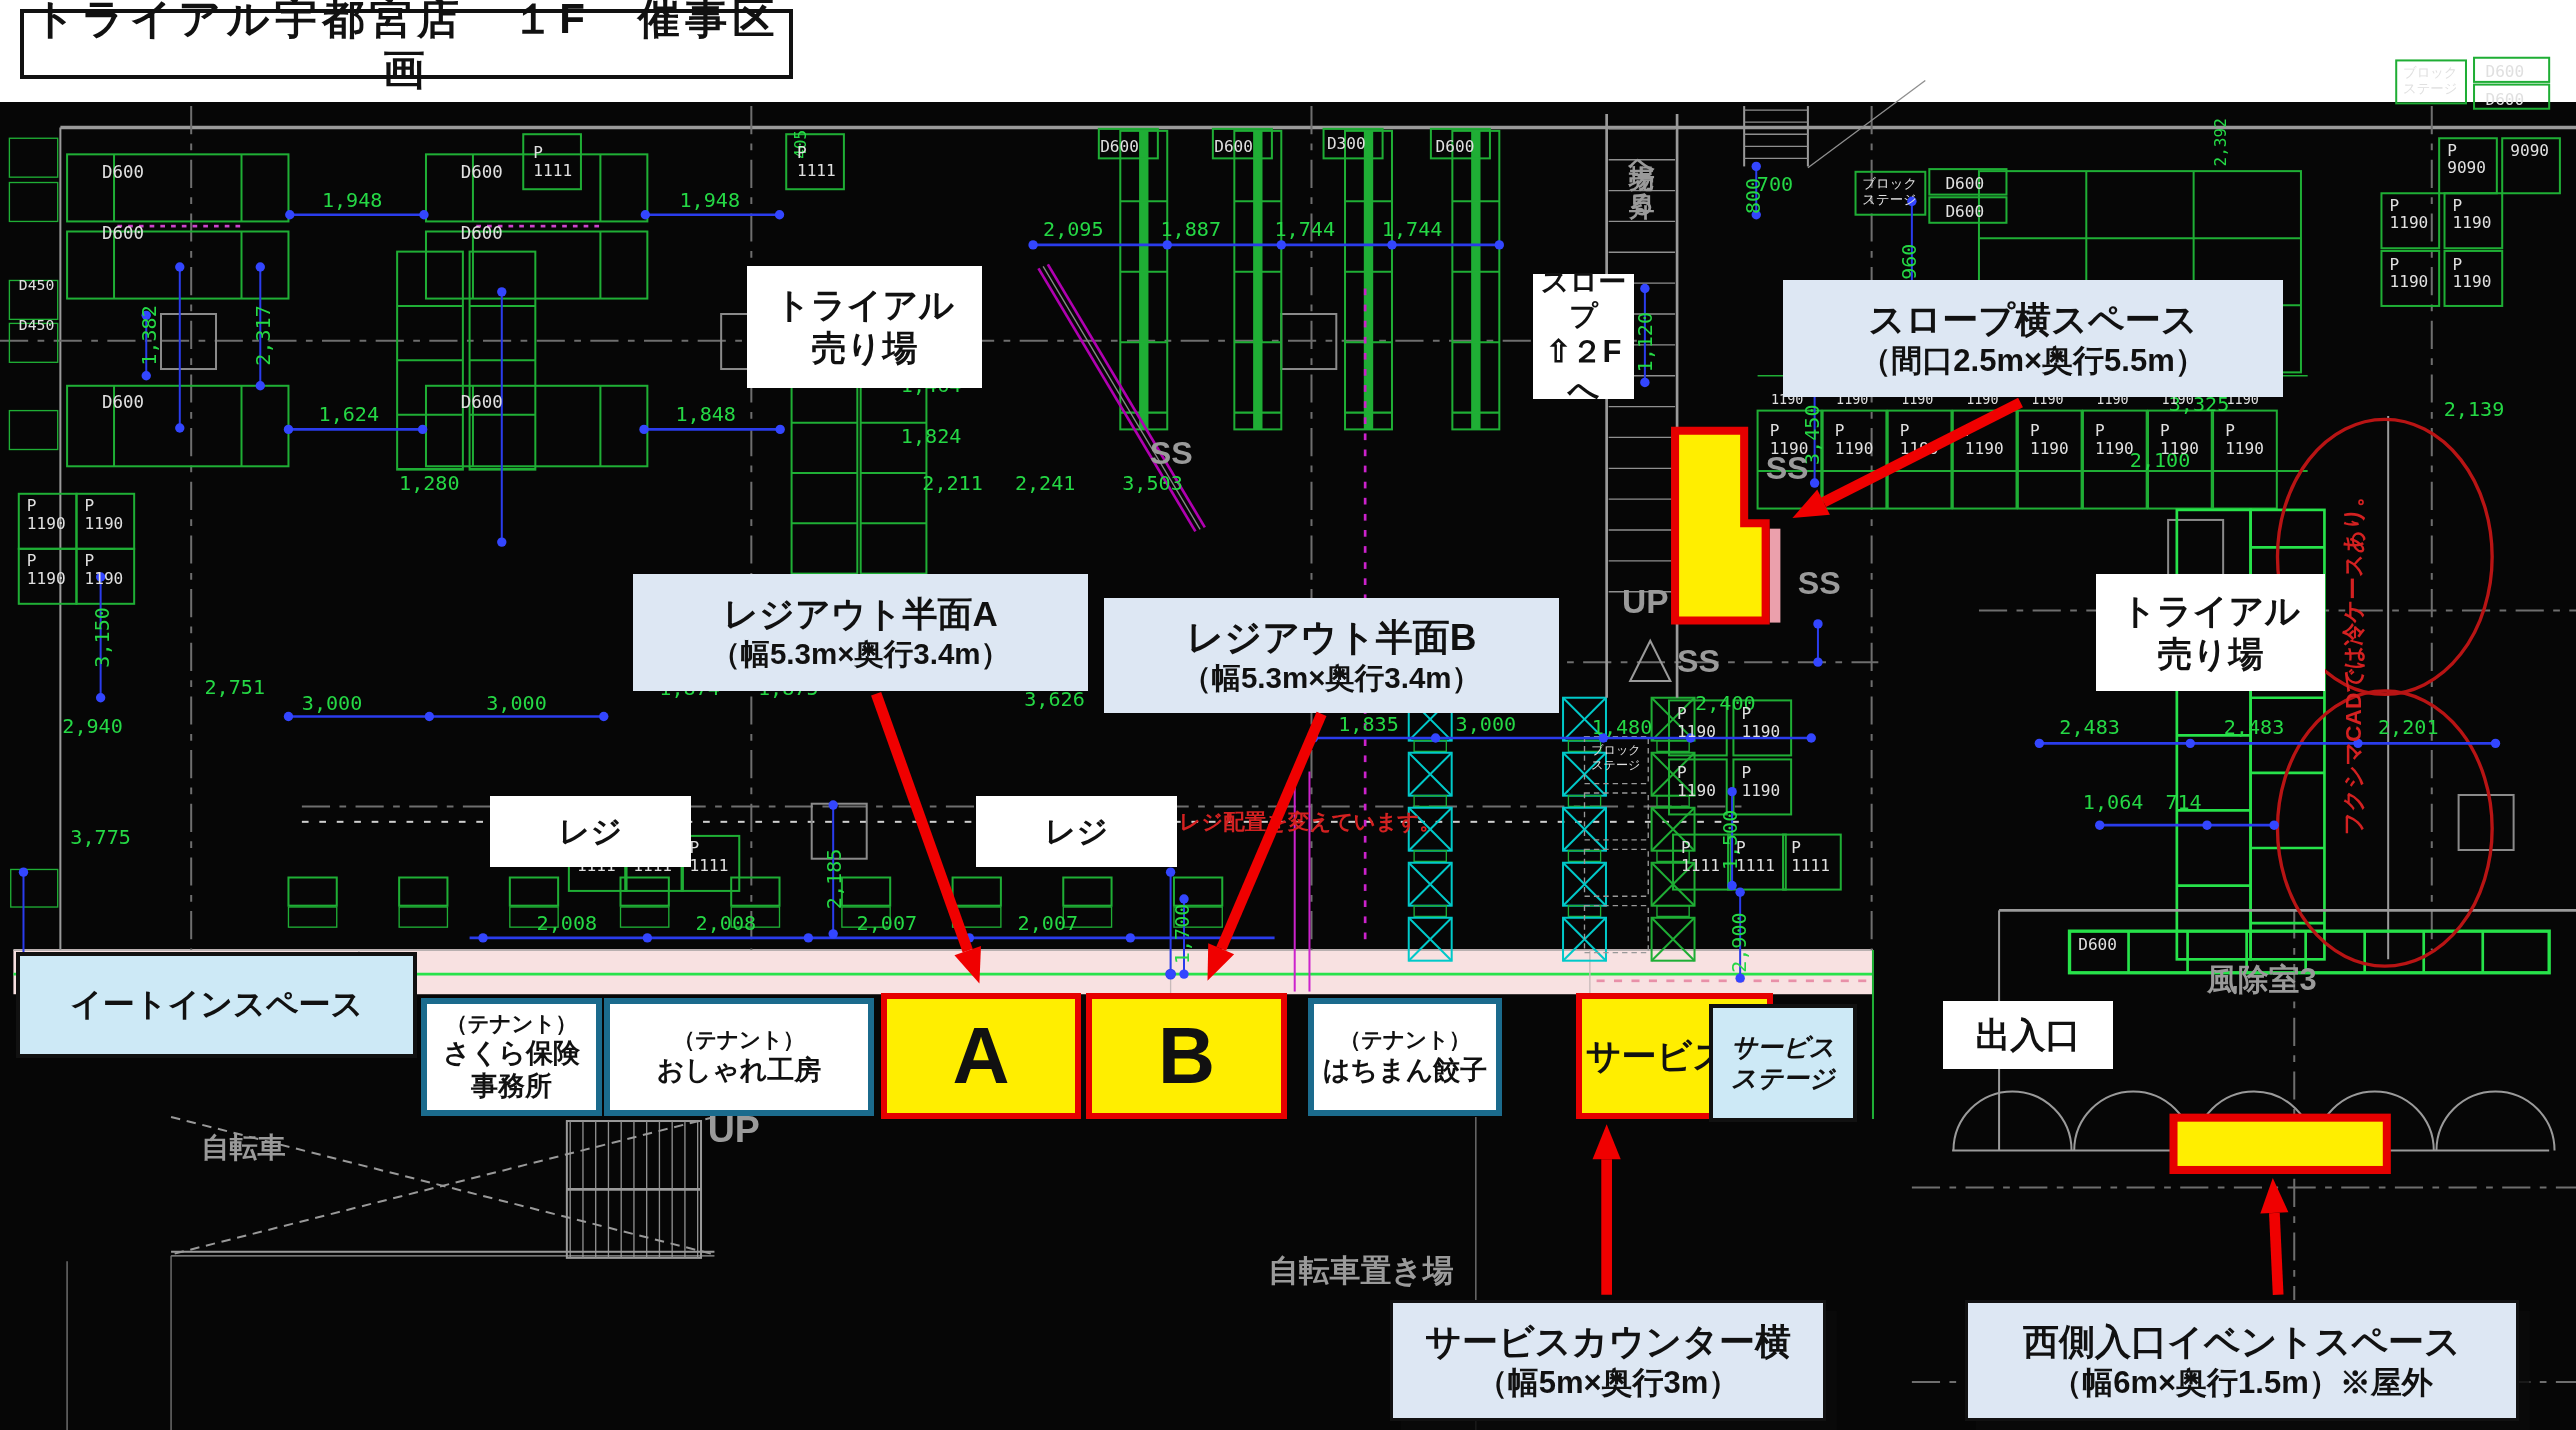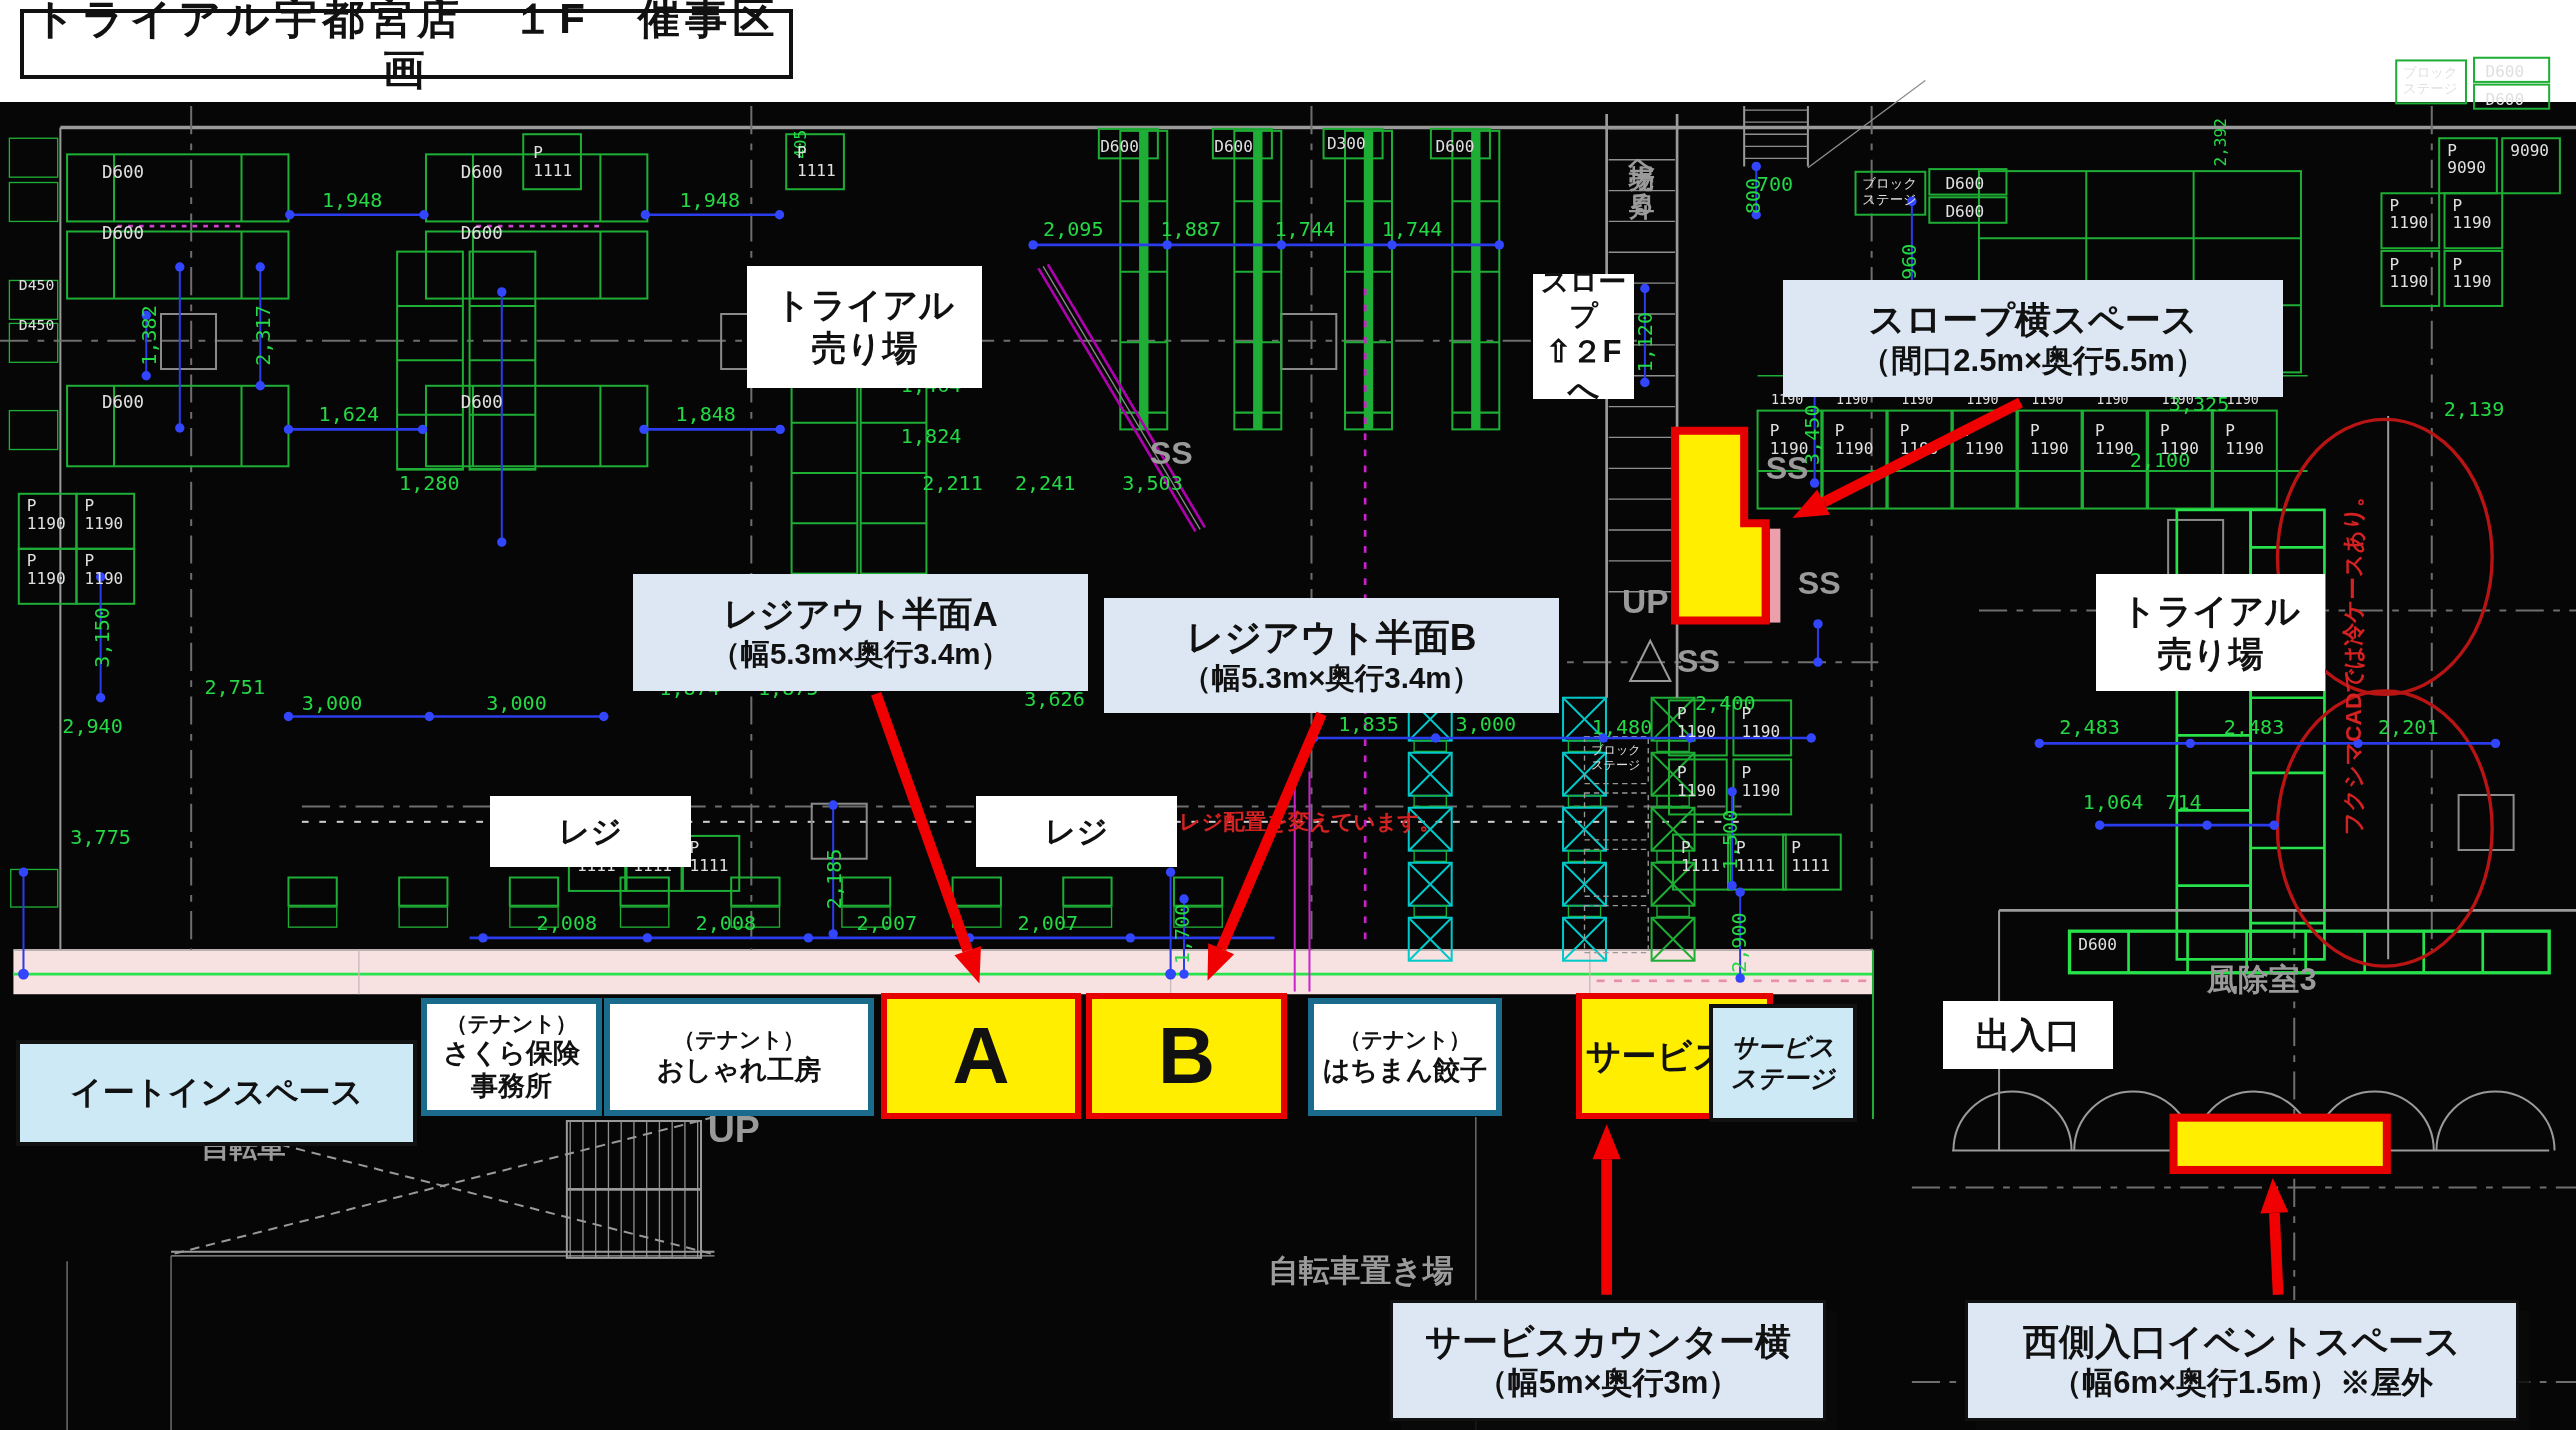--- a/index.html
+++ b/index.html
@@ -758,21 +758,21 @@
         <div style="font-size: 35px;">出入口</div>
       </div>
       <div class="lab blueb" style="left: 1390px; top: 1300px; width: 436px; height: 121px;">
         <div style="font-size: 36px;">サービスカウンター横</div>
         <div style="font-size: 31px;">（幅5m×奥行3m）</div>
       </div>
       <div class="lab blueb" style="left: 1965px; top: 1300px; width: 554px; height: 121px;">
         <div style="font-size: 36px;">西側入口イベントスペース</div>
         <div style="font-size: 31px;">（幅6m×奥行1.5m）※屋外</div>
       </div>
-      <div class="lab s-cyan" style="left: 16px; top: 1040px; width: 401px; height: 106px; justify-content: center;">
+      <div class="lab s-cyan" style="left: 16px; top: 952px; width: 401px; height: 106px; justify-content: center;">
         <div style="font-size: 32px;">イートインスペース</div>
       </div>
       <div class="lab s-tenant" style="left: 421px; top: 998px; width: 181px; height: 118px;">
         <div style="font-size: 21.5px;">（テナント）</div>
         <div style="font-size: 27px;">さくら保険</div>
         <div style="font-size: 27px;">事務所</div>
       </div>
       <div class="lab s-tenant" style="left: 604px; top: 998px; width: 270px; height: 118px;">
         <div style="font-size: 21.5px;">（テナント）</div>
         <div style="font-size: 27px;">おしゃれ工房</div>

